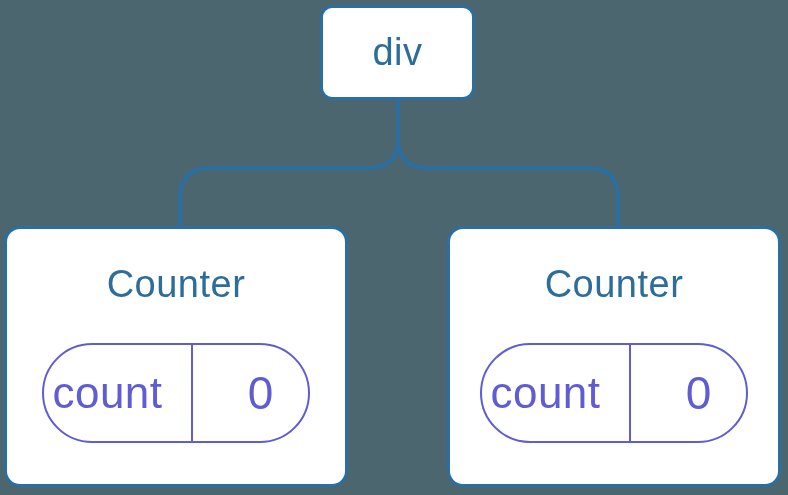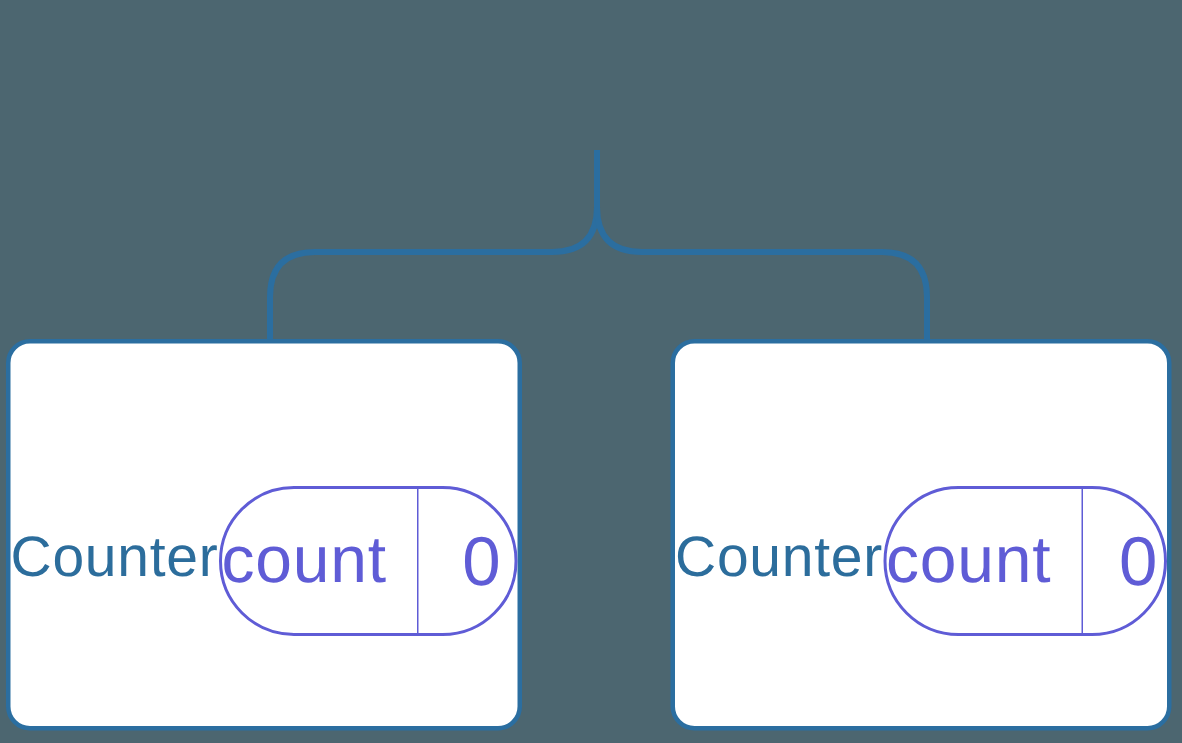--- a/index.html
+++ b/index.html
@@ -49,20 +49,21 @@
   }
   
   .card{
     position:absolute;
     top:226px;
     height:261px;
     background:var(--card-bg);
     border:3px solid var(--blue);
     border-radius:16px;
     display:flex;
+    flex-direction:column;
     align-items:center;
   }
   .card.left{left:4px;width:344px;}
   .card.right{left:447px;width:334px;}
   .card-title{
     margin-top:32px;
     color:var(--blue-text);
     font-size:38px;
     font-weight:500;
     letter-spacing:0.5px;
@@ -95,20 +96,23 @@
     display:flex;align-items:center;justify-content:center;
     color:var(--purple);
     font-size:46px;
   }
 </style>
 </head>
 <body>
 
 <div class="stage">
 
+  <div class="root-node">
+    <span class="root-label">div</span>
+  </div>
 
   <svg class="connector" viewBox="0 0 788 495" aria-hidden="true">
     <path d="M398,100 L398,138 Q398,168 368,168 L210,168 Q180,168 180,198 L180,227"></path>
     <path d="M398,100 L398,138 Q398,168 428,168 L588,168 Q618,168 618,198 L618,227"></path>
   </svg>
 
   <div class="card left">
     <div class="card-title">Counter</div>
     <div class="state-pill">
       <div class="state-key">count</div>

